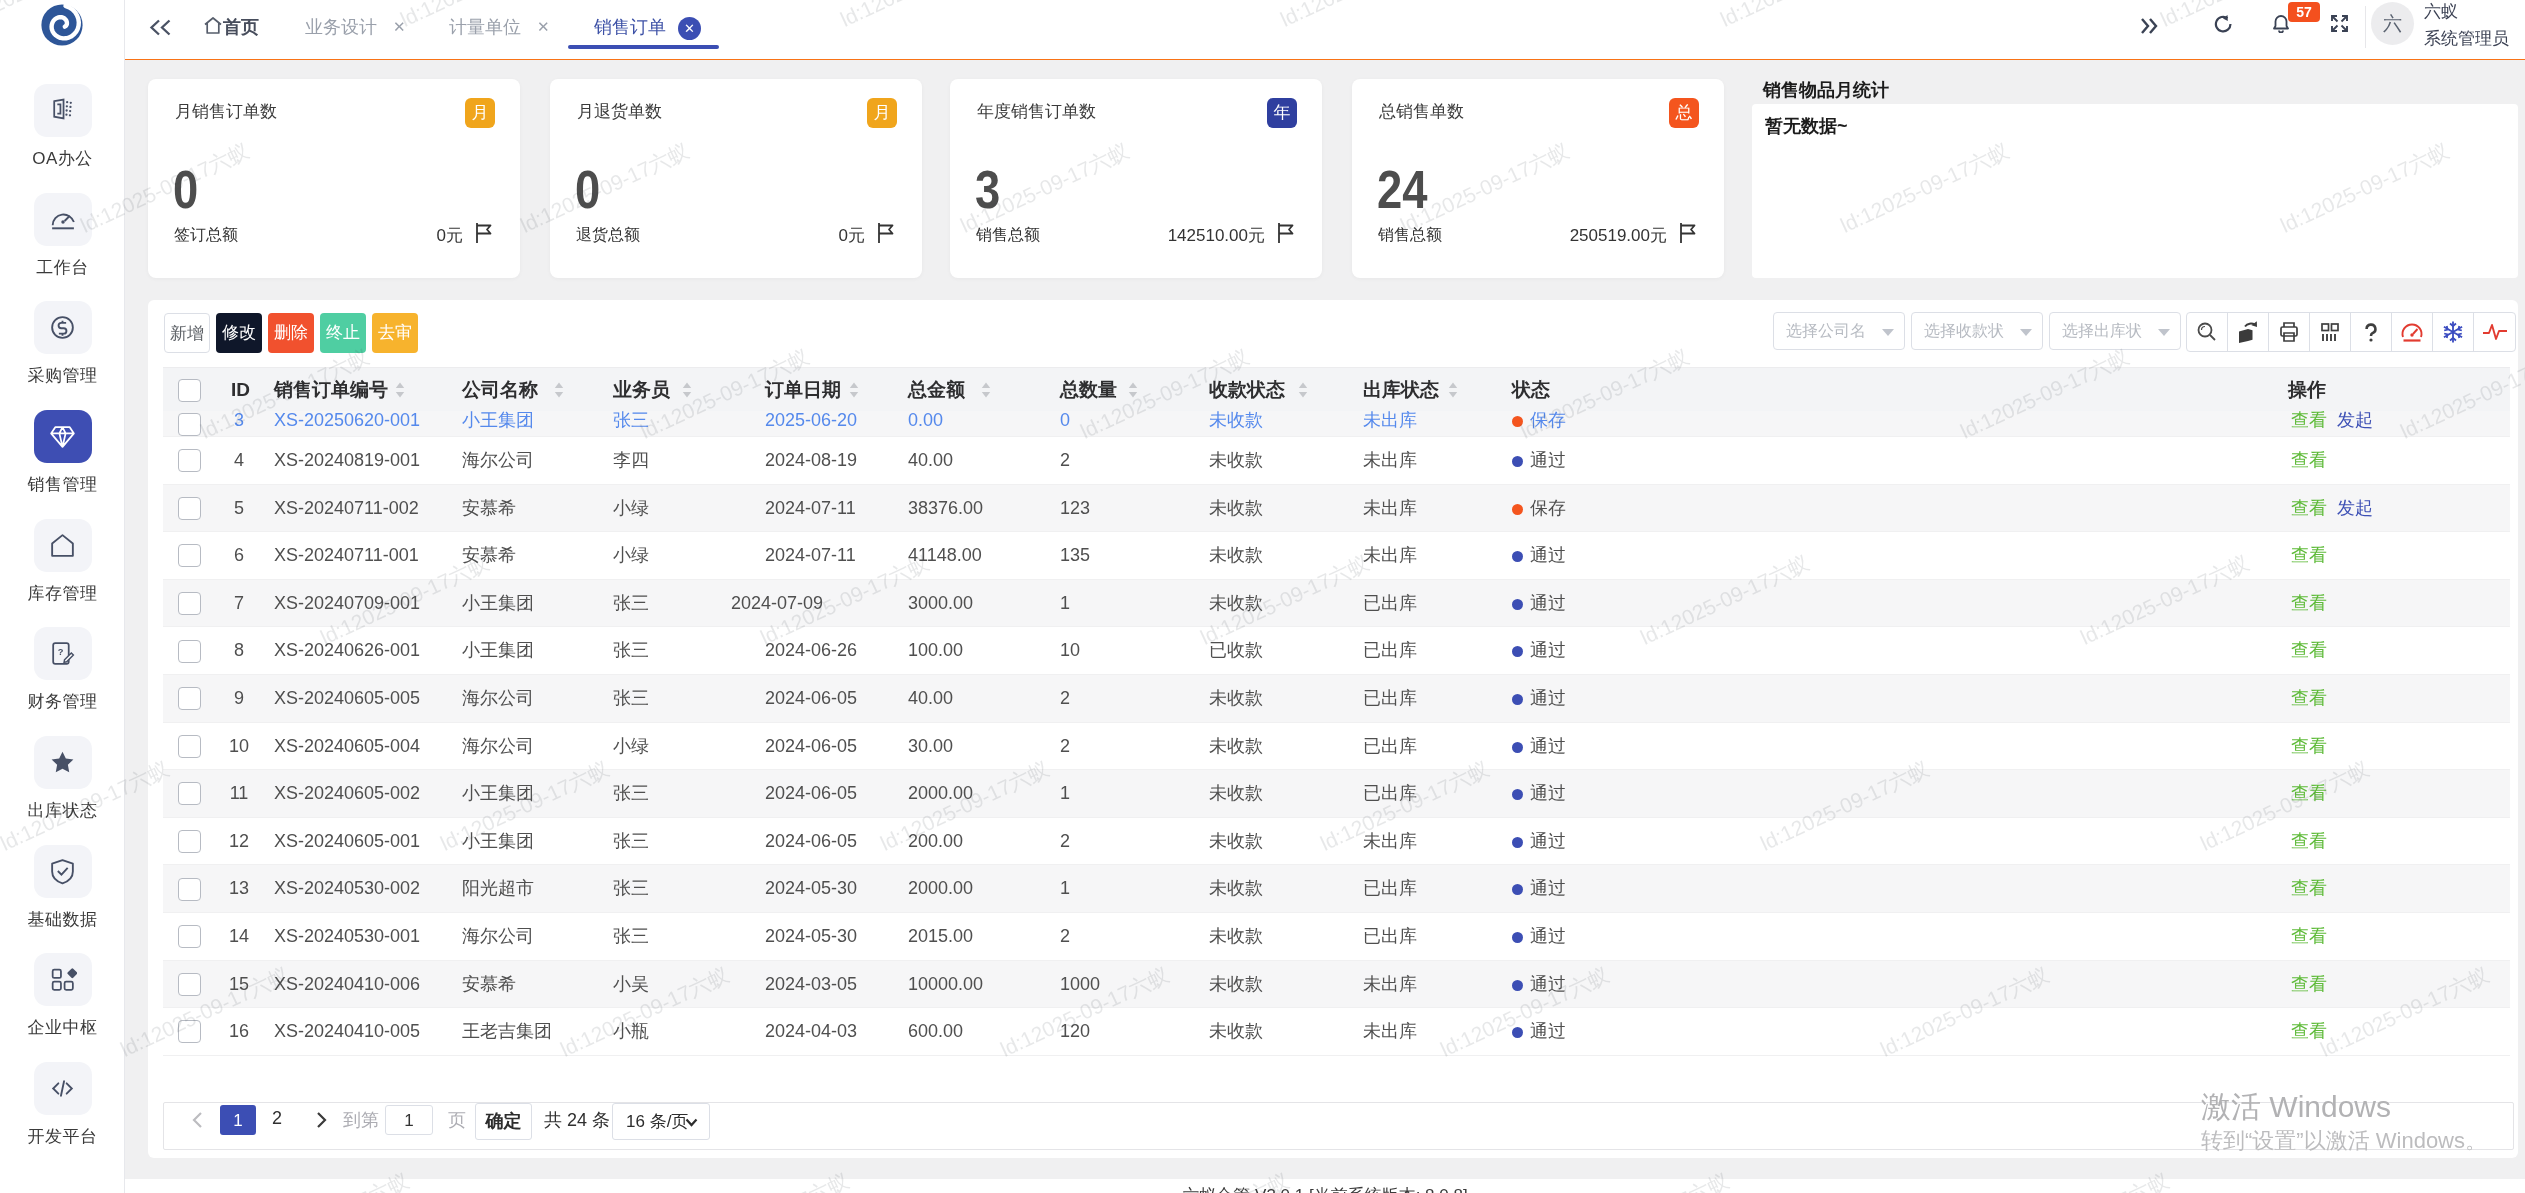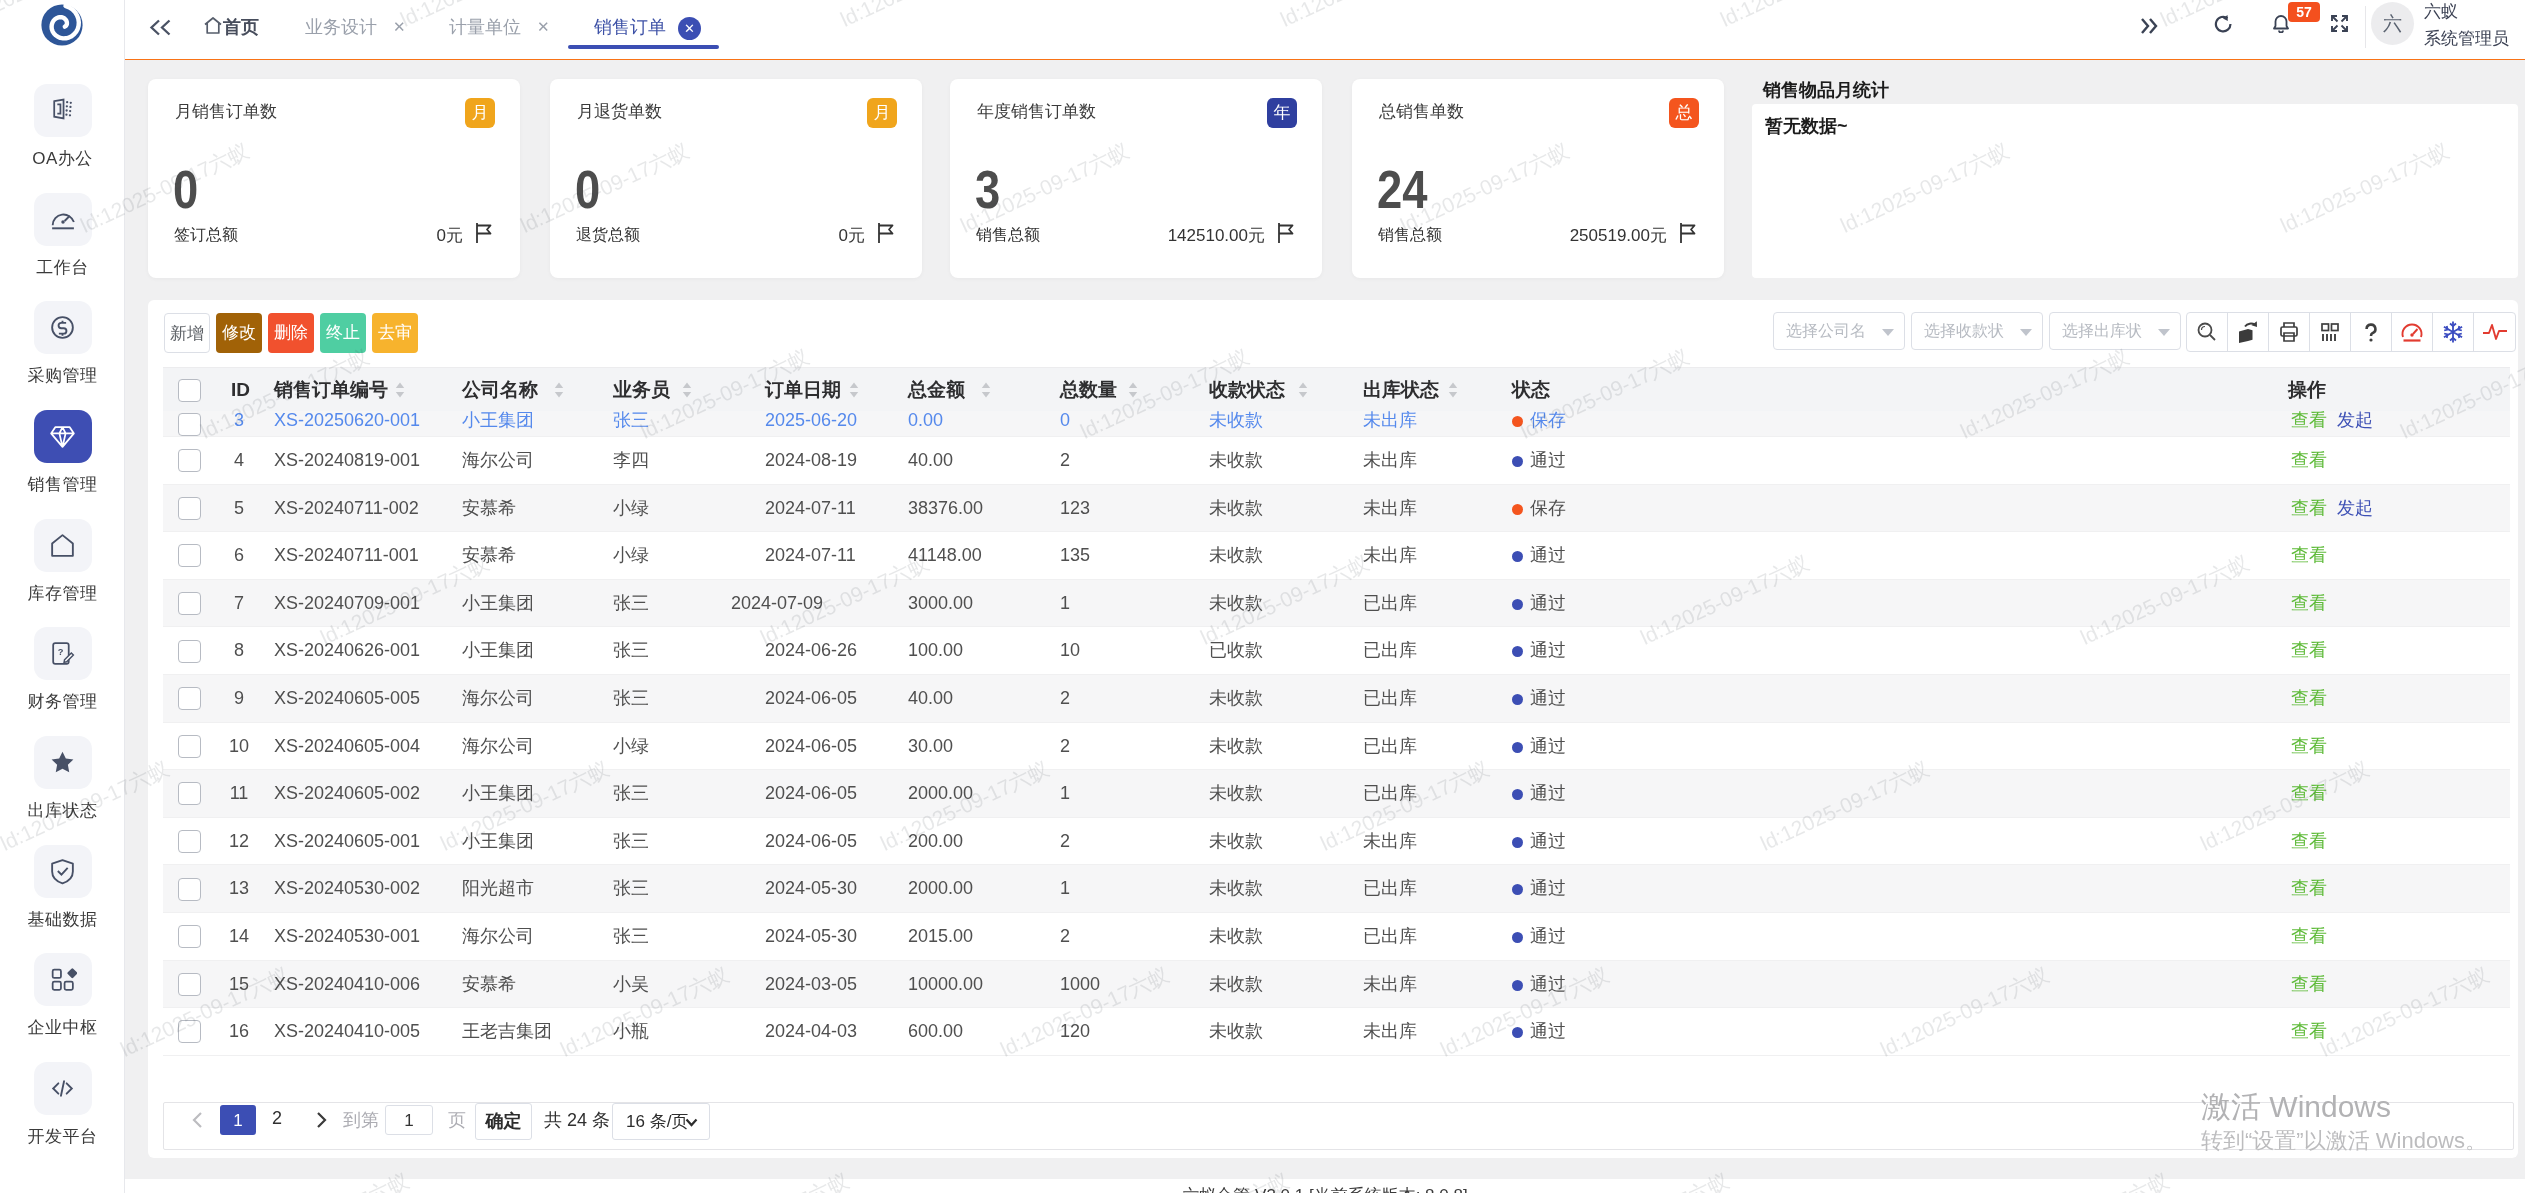--- a/index.html
+++ b/index.html
@@ -244,21 +244,21 @@
     <div class="cval">250519.00元<svg width="22" height="24" viewBox="0 0 22 24" style="position:absolute;right:0;top:-3px">
         <path d="M4 2 V22 M4 4.5 H17.5 L14 8.5 L17.5 12.5 H4" fill="none" stroke="#333" stroke-width="1.8" stroke-linejoin="round"></path>
       </svg></div>
   </div>
 <div id="rtitle">销售物品月统计</div>
 <div id="rbox">
     <div id="rempty">暂无数据~</div>
   </div>
 <div id="panel">
  <div class="btn" style="left:16px;background:#fff;border:1px solid #dcdfe6;color:#5f6368">新增</div>
- <div class="btn" style="left:68px;background:#a16207">修改</div>
+ <div class="btn" style="left:68px;background:#0f172a">修改</div>
  <div class="btn" style="left:120px;background:#f1512e">删除</div>
  <div class="btn" style="left:172px;background:#4fcea2">终止</div>
  <div class="btn" style="left:224px;background:#f7b32d">去审</div>
  <div class="sel" style="left:1625px">选择公司名<span class="caret"></span></div>
  <div class="sel" style="left:1763px">选择收款状<span class="caret"></span></div>
  <div class="sel" style="left:1901px">选择出库状<span class="caret"></span></div>
  <div id="igroup">
   <div class="icell">
         <svg width="24" height="24" viewBox="0 0 24 24">
           <circle cx="10" cy="10" r="6.5" fill="none" stroke="#4a4a4a" stroke-width="1.8"></circle>

